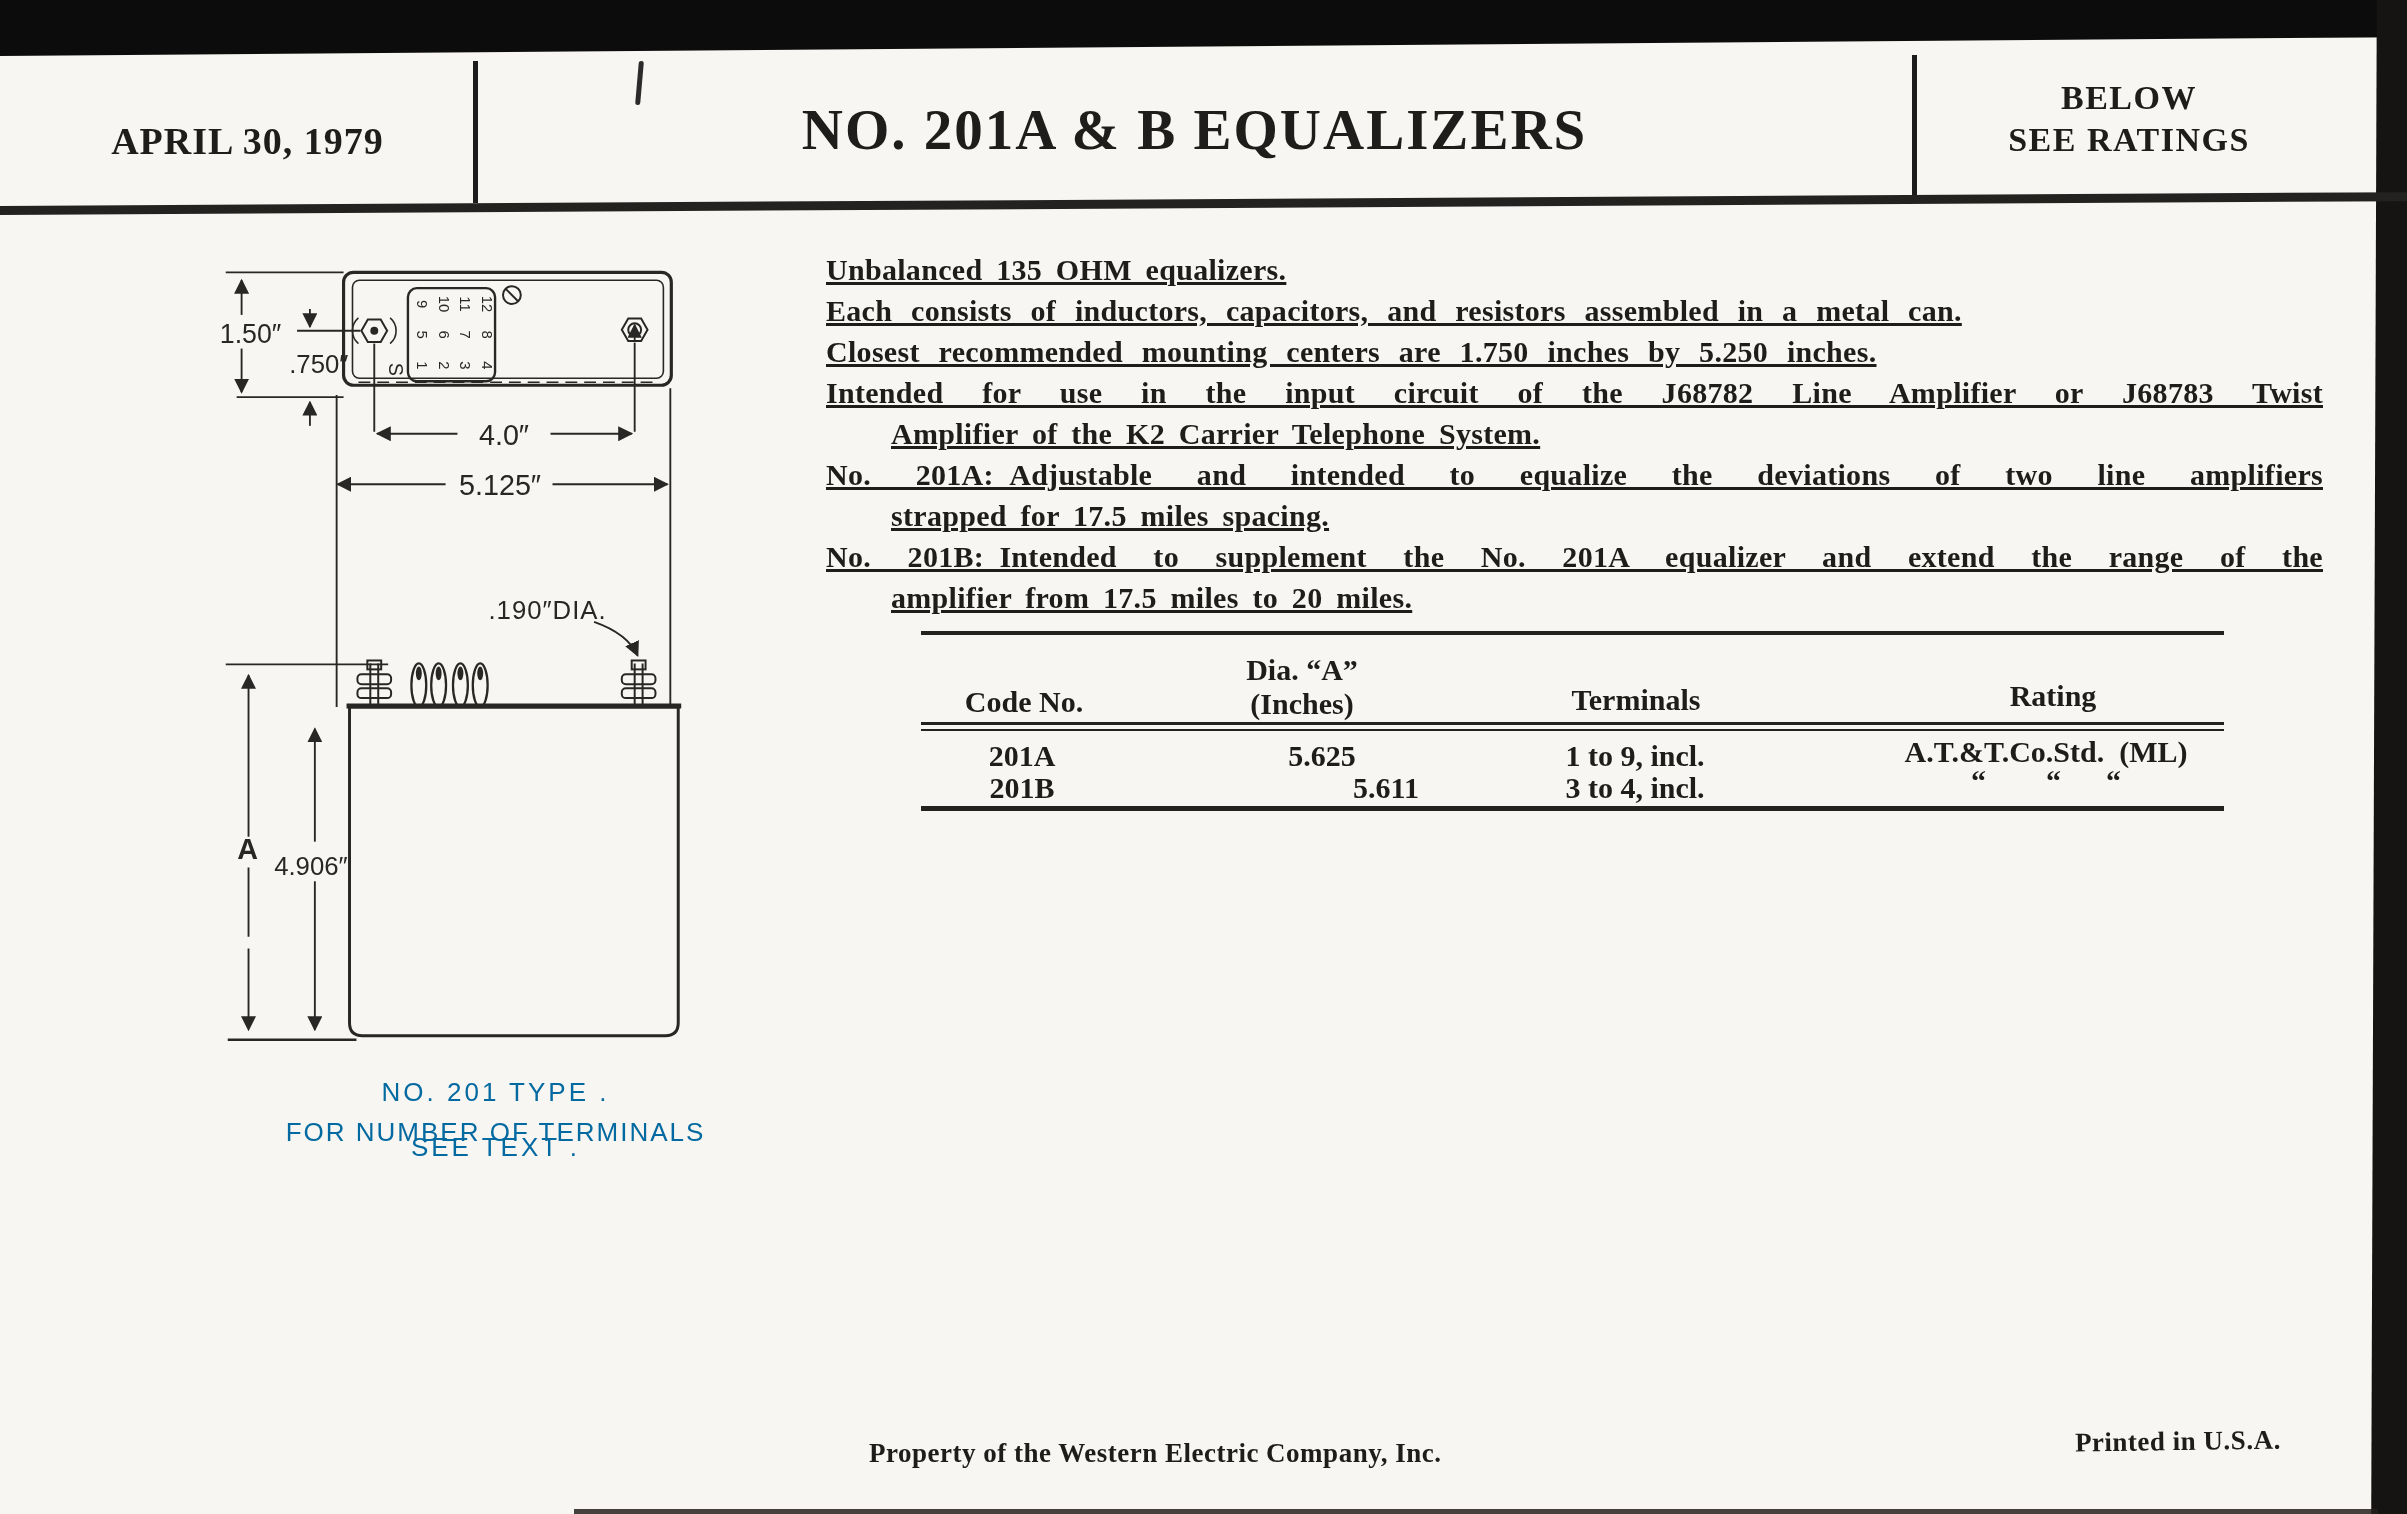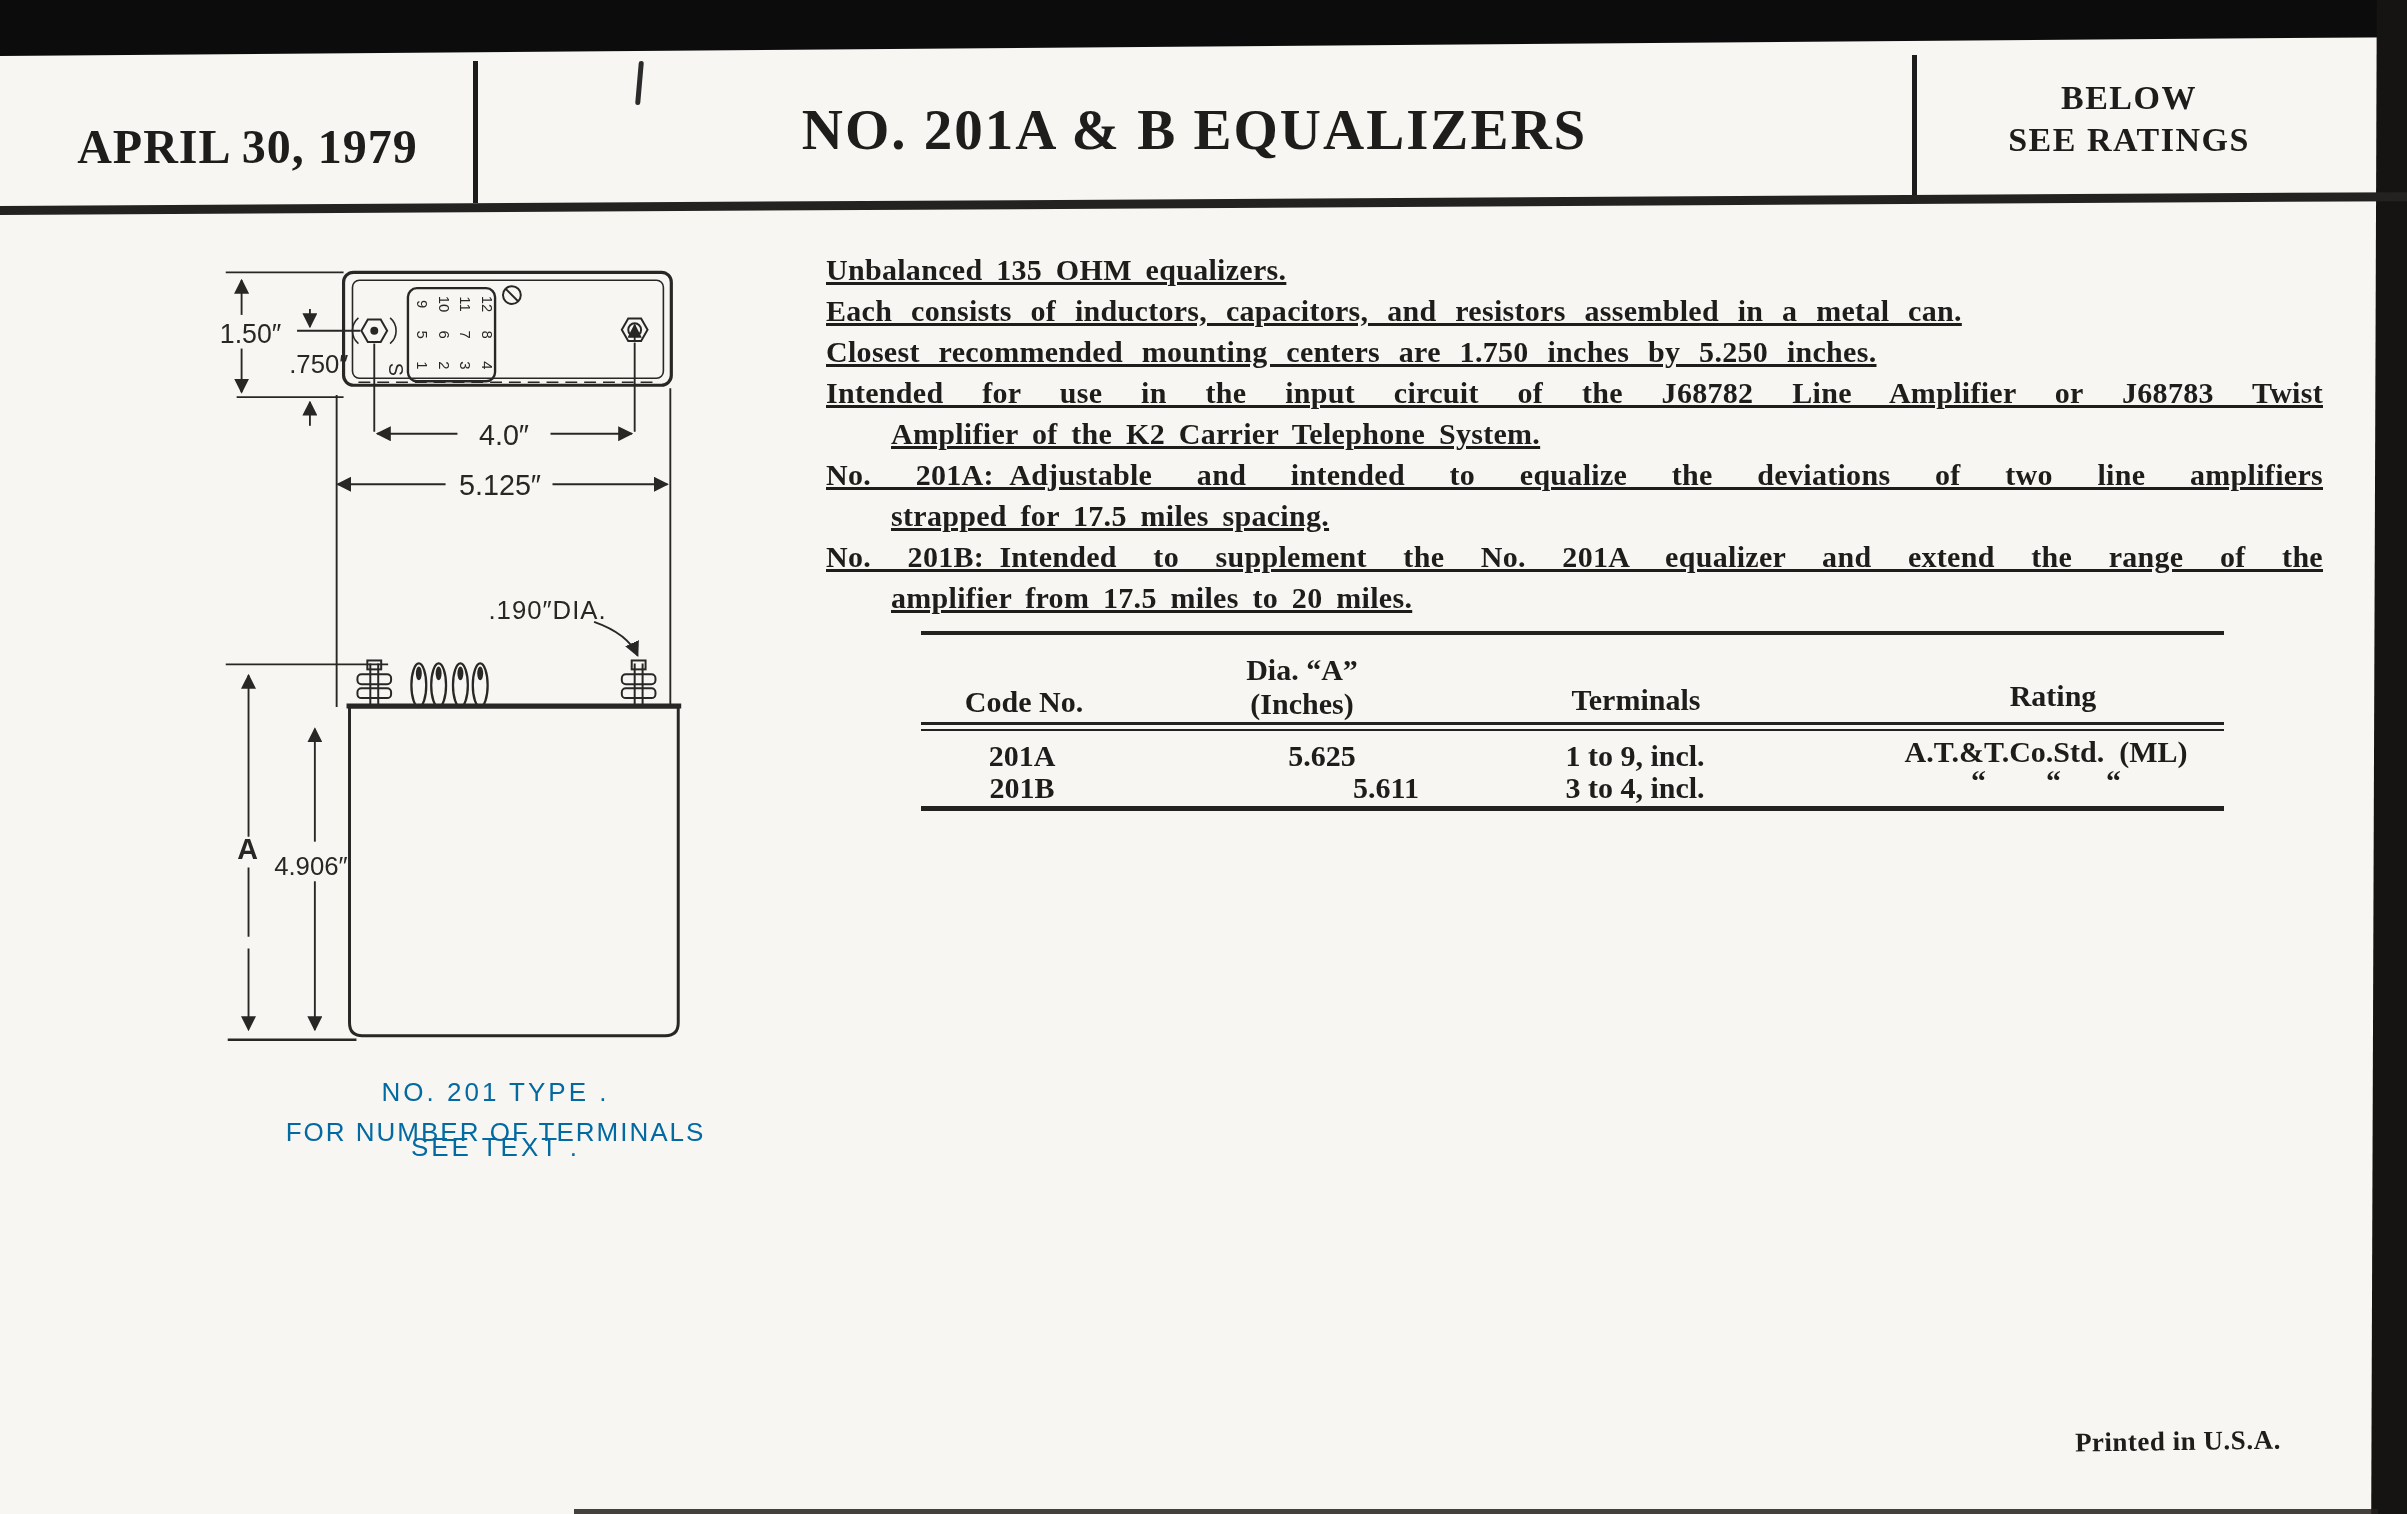--- a/index.html
+++ b/index.html
@@ -8,21 +8,21 @@
   
   .scan-top{position:absolute;left:0;top:0;width:100%;height:79px;background:#0c0c0c;
             clip-path:polygon(0 0,100% 0,100% 47%,0 71%);}
   .scan-right{position:absolute;right:0;top:0;bottom:0;width:40px;background:#161412;
               clip-path:polygon(22% 0,100% 0,100% 100%,8% 100%);}
   .scan-bottom{position:absolute;left:574px;right:30px;bottom:0;height:6px;background:#23201d;opacity:.85;}
   .squiggle{position:absolute;left:637px;top:61px;width:5px;height:44px;background:#2b2b2b;
             transform:rotate(5deg);border-radius:3px;}
   
   .hdr-date{position:absolute;left:20px;top:119px;width:455px;text-align:center;
-            font-size:48px;font-weight:bold;letter-spacing:1px;}
+            font-size:38px;font-weight:bold;letter-spacing:1px;}
   .hdr-title{position:absolute;left:475px;top:97px;width:1439px;text-align:center;
              font-size:57px;font-weight:bold;letter-spacing:2px;}
   .hdr-ratings{position:absolute;left:1931px;top:77px;width:396px;text-align:center;
                font-size:34px;font-weight:bold;line-height:42px;letter-spacing:1.5px;}
   .vdiv{position:absolute;width:5px;background:#1c1c1c;}
   #vdiv1{left:473px;top:61px;height:142px;}
   #vdiv2{left:1912px;top:55px;height:145px;}
   .hrule{position:absolute;left:0;top:206px;width:100%;height:9px;background:#232220;
          transform:rotate(-0.33deg);transform-origin:left center;}
   
@@ -215,16 +215,17 @@
         <text x="492" y="374" transform="rotate(90 492 369)">4</text>
       </g>
       <text x="399" y="379" font-size="20" transform="rotate(90 399 373)">S</text>
     </g>
   </svg>
 
   <div class="cap" style="top:1077px;">NO. 201 TYPE .</div>
   <div class="cap" style="top:1117px;letter-spacing:2px;">FOR NUMBER OF TERMINALS</div>
   <div class="cap" style="top:1132px;">SEE TEXT .</div>
 
+  <div class="foot-prop">Property of the Western Electric Company, Inc.</div>
   <div class="foot-usa">Printed in U.S.A.</div>
 
 </div>
 
 
 </body></html>

